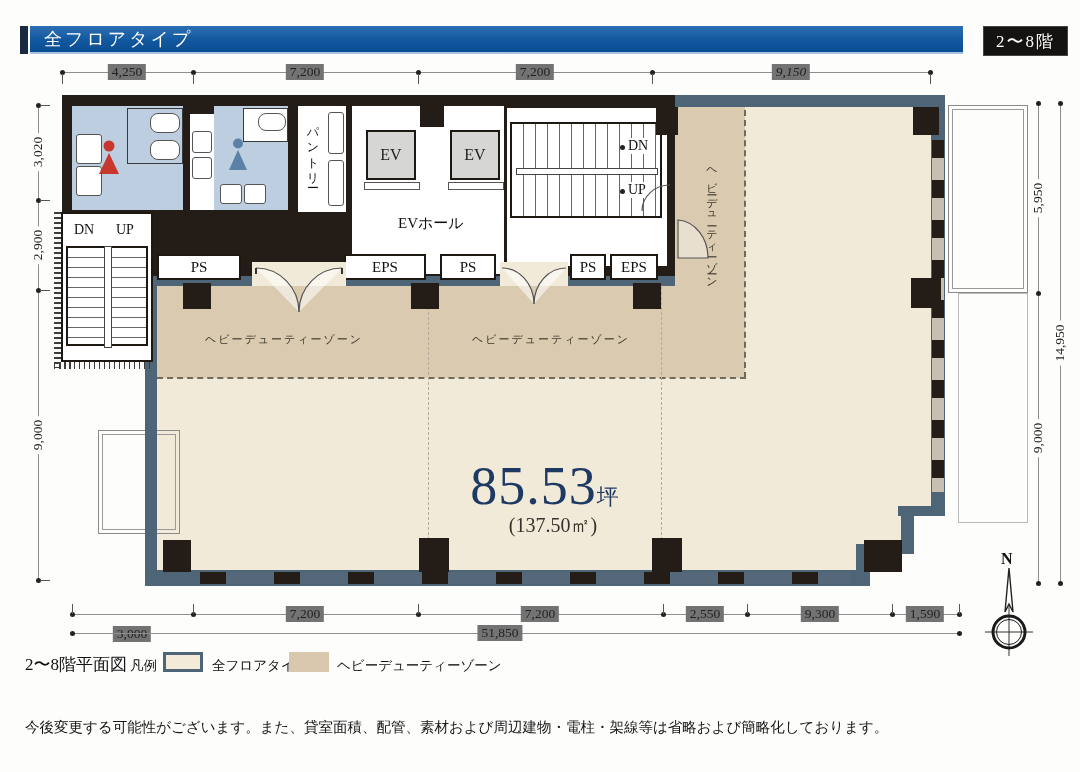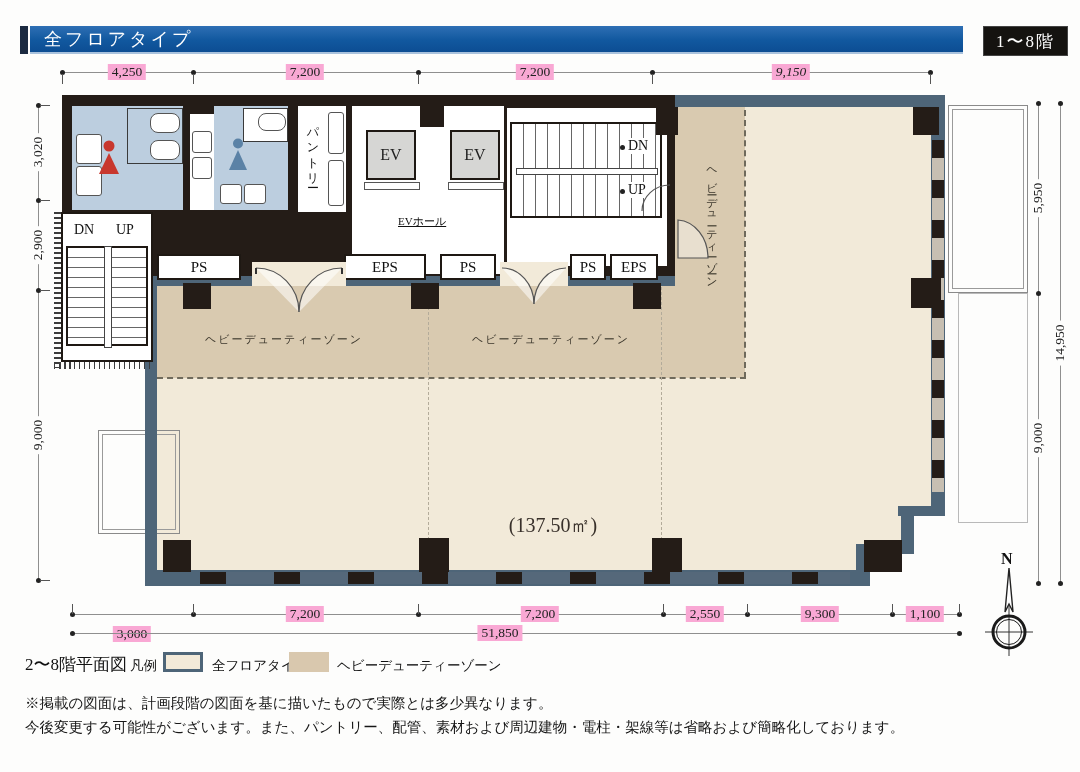--- a/index.html
+++ b/index.html
@@ -40,21 +40,21 @@
   .zone-label-h{color:#3c372c;font-size:11px;letter-spacing:2px;white-space:nowrap;}
   .zone-label-v{color:#3c372c;font-size:11px;letter-spacing:2px;writing-mode:vertical-rl;}
   .pantry-label{writing-mode:vertical-rl;font-size:12px;letter-spacing:2px;color:#111;}
   .small-label{font-size:14px;color:#111;white-space:nowrap;}
   
   .dim-line-h{height:1px;background:#8f8f8f;}
   .dim-line-v{width:1px;background:#8f8f8f;}
   .dim-dot{width:5px;height:5px;border-radius:50%;background:#222;transform:translate(-2px,-2px);}
   .dim-tick-v{width:1px;height:10px;background:#555;}
   .dim-tick-h{width:10px;height:1px;background:#555;}
-  .dim-label{font-size:13.5px;color:#222;background:#f9a8d4;padding:0 4px;white-space:nowrap;
+  .dim-label{font-size:13.5px;color:#222;background:#737373;padding:0 4px;white-space:nowrap;
              transform:translate(-50%,-50%);}
   .dim-label-v{font-size:13.5px;color:#222;background:#fdfdfc;padding:0 4px;white-space:nowrap;
                transform:translate(-50%,-50%) rotate(-90deg);}
   
   .office-title{font-size:26px;letter-spacing:5px;color:#38302a;white-space:nowrap;transform:translateX(-50%);}
   .office-num{font-size:54px;color:#1e3a63;letter-spacing:1px;white-space:nowrap;transform:translateX(-50%);}
   .office-num .unit{font-size:22px;color:#1e3a63;}
   .office-m2{font-size:20px;color:#38302a;white-space:nowrap;transform:translateX(-50%);}
   
   .legend-title{font-size:17px;color:#111;}
@@ -67,21 +67,21 @@
 </head>
 <body>
 
 <div id="stage">
 
   <div class="abs hdr-chip" style="left:20px;top:26px;width:8px;height:28px;"></div>
   <div class="abs hdr-bar" style="left:30px;top:26px;width:933px;height:28px;">
     <span>全フロアタイプ</span>
   </div>
   <div class="abs hdr-badge" style="left:983px;top:26px;width:83px;height:28px;">
-    <span>1〜8階</span>
+    <span>2〜8階</span>
   </div>
 
   <div class="abs beige" style="left:675px;top:107px;width:258px;height:173px;"></div>
   <div class="abs beige" style="left:157px;top:280px;width:776px;height:232px;"></div>
   <div class="abs beige" style="left:157px;top:512px;width:755px;height:38px;"></div>
   <div class="abs beige" style="left:157px;top:550px;width:709px;height:24px;"></div>
 
   <div class="abs hdz" style="left:675px;top:107px;width:70px;height:271px;"></div>
   <div class="abs hdz" style="left:157px;top:280px;width:588px;height:98px;"></div>
   <div class="abs zone-label-v" style="left:704px;top:160px;height:185px;">ヘビーデューティーゾーン</div>
@@ -148,21 +148,21 @@
   <div class="abs white" style="left:352px;top:106px;width:152px;height:168px;"></div>
   <div class="abs blk" style="left:420px;top:95px;width:24px;height:32px;"></div>
   <div class="abs ev-shaft" style="left:366px;top:130px;width:50px;height:50px;">
     <span>EV</span>
   </div>
   <div class="abs ev-shaft" style="left:450px;top:130px;width:50px;height:50px;">
     <span>EV</span>
   </div>
   <div class="abs fixture" style="left:364px;top:182px;width:54px;height:6px;border-radius:0;"></div>
   <div class="abs fixture" style="left:448px;top:182px;width:54px;height:6px;border-radius:0;"></div>
-  <div class="abs small-label" style="left:398px;top:214px;font-size:11px;text-decoration:underline;">EVホール</div>
+  <div class="abs small-label" style="left:398px;top:214px;font-size:15px;">EVホール</div>
 
   <div class="abs white" style="left:507px;top:108px;width:160px;height:158px;"></div>
   <div class="abs stair-v" style="left:510px;top:122px;width:152px;height:96px;"></div>
   <div class="abs" style="left:516px;top:168px;width:140px;height:5px;background:#fff;border:1px solid #444;"></div>
   <div class="abs small-label" style="left:626px;top:138px;background:#fff;padding:0 2px;">DN</div>
   <div class="abs small-label" style="left:626px;top:182px;background:#fff;padding:0 2px;">UP</div>
   <div class="abs dim-dot" style="left:622px;top:147px;"></div>
   <div class="abs dim-dot" style="left:622px;top:191px;"></div>
 
   <div class="abs hatch-v" style="left:54px;top:212px;width:7px;height:156px;"></div>
@@ -213,20 +213,23 @@
   <div class="abs blk" style="left:913px;top:107px;width:26px;height:28px;"></div>
   <div class="abs blk" style="left:911px;top:278px;width:30px;height:30px;"></div>
   <div class="abs blk" style="left:183px;top:283px;width:28px;height:26px;"></div>
   <div class="abs blk" style="left:411px;top:283px;width:28px;height:26px;"></div>
   <div class="abs blk" style="left:633px;top:283px;width:28px;height:26px;"></div>
   <div class="abs blk" style="left:163px;top:540px;width:28px;height:32px;"></div>
   <div class="abs blk" style="left:419px;top:538px;width:30px;height:34px;"></div>
   <div class="abs blk" style="left:652px;top:538px;width:30px;height:34px;"></div>
   <div class="abs blk" style="left:864px;top:540px;width:38px;height:32px;"></div>
 
+  <div class="abs office-num" style="left:545px;top:455px;">
+    <span>85.53</span><span class="unit">坪</span>
+  </div>
   <div class="abs office-m2" style="left:553px;top:512px;">(137.50㎡)</div>
 
   <div class="abs dim-line-h" style="left:62px;top:72px;width:868px;"></div>
   <div class="abs dim-dot" style="left:62px;top:72px;"></div>
   <div class="abs dim-dot" style="left:193px;top:72px;"></div>
   <div class="abs dim-dot" style="left:418px;top:72px;"></div>
   <div class="abs dim-dot" style="left:652px;top:72px;"></div>
   <div class="abs dim-dot" style="left:930px;top:72px;"></div>
   <div class="abs dim-tick-v" style="left:62px;top:74px;"></div>
   <div class="abs dim-tick-v" style="left:193px;top:74px;"></div>
@@ -275,21 +278,21 @@
   <div class="abs dim-tick-v" style="left:418px;top:604px;"></div>
   <div class="abs dim-tick-v" style="left:663px;top:604px;"></div>
   <div class="abs dim-tick-v" style="left:747px;top:604px;"></div>
   <div class="abs dim-tick-v" style="left:892px;top:604px;"></div>
   <div class="abs dim-tick-v" style="left:959px;top:604px;"></div>
   <div class="abs dim-label" style="left:132px;top:614px;margin-top:20px;">3,000</div>
   <div class="abs dim-label" style="left:305px;top:614px;">7,200</div>
   <div class="abs dim-label" style="left:540px;top:614px;">7,200</div>
   <div class="abs dim-label" style="left:705px;top:614px;">2,550</div>
   <div class="abs dim-label" style="left:820px;top:614px;">9,300</div>
-  <div class="abs dim-label" style="left:925px;top:614px;">1,100</div>
+  <div class="abs dim-label" style="left:925px;top:614px;">1,590</div>
   <div class="abs dim-line-h" style="left:72px;top:633px;width:887px;"></div>
   <div class="abs dim-dot" style="left:72px;top:633px;"></div>
   <div class="abs dim-dot" style="left:959px;top:633px;"></div>
   <div class="abs dim-label" style="left:500px;top:633px;">51,850</div>
 
   <div class="abs nlabel" style="left:1001px;top:550px;">N</div>
   <svg class="abs" style="left:983px;top:566px;" width="52" height="92" viewBox="0 0 52 92">
     <path d="M26,2 L22,46 L26,38 L30,46 Z" fill="#ffffff" stroke="#222" stroke-width="1.4"></path>
     <line x1="26" y1="38" x2="26" y2="90" stroke="#333" stroke-width="1"></line>
     <line x1="2" y1="66" x2="50" y2="66" stroke="#333" stroke-width="1"></line>
@@ -297,16 +300,15 @@
     <circle cx="26" cy="66" r="12.5" fill="none" stroke="#1a1a1a" stroke-width="1"></circle>
   </svg>
 
   <div class="abs legend-title" style="left:25px;top:653px;">2〜8階平面図</div>
   <div class="abs legend-label" style="left:130px;top:657px;">凡例</div>
   <div class="abs legend-sw1" style="left:163px;top:652px;width:40px;height:20px;"></div>
   <div class="abs legend-label" style="left:212px;top:657px;">全フロアタイプ</div>
   <div class="abs legend-sw2" style="left:289px;top:652px;width:40px;height:20px;"></div>
   <div class="abs legend-label" style="left:337px;top:657px;">ヘビーデューティーゾーン</div>
 
-  <div class="abs note" style="left:25px;top:694px;">※掲載の図面は、計画段階の図面を基に描いたもので実際とは多少異なります。</div>
-  <div class="abs note" style="left:25px;top:718px;">今後変更する可能性がございます。また、パントリー、配管、素材および周辺建物・電柱・架線等は省略および簡略化しております。</div>
+  <div class="abs note" style="left:25px;top:718px;">今後変更する可能性がございます。また、貸室面積、配管、素材および周辺建物・電柱・架線等は省略および簡略化しております。</div>
 
 </div>
 
 </body></html>

